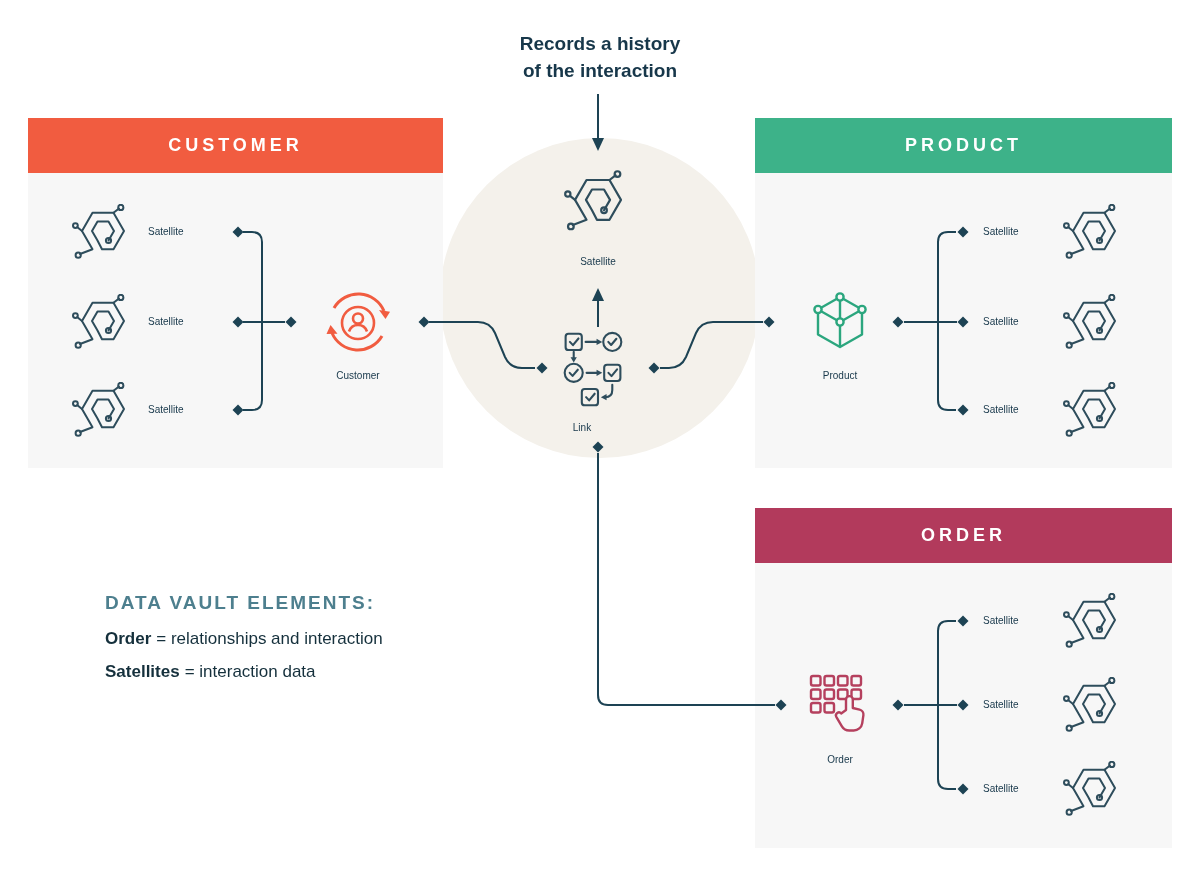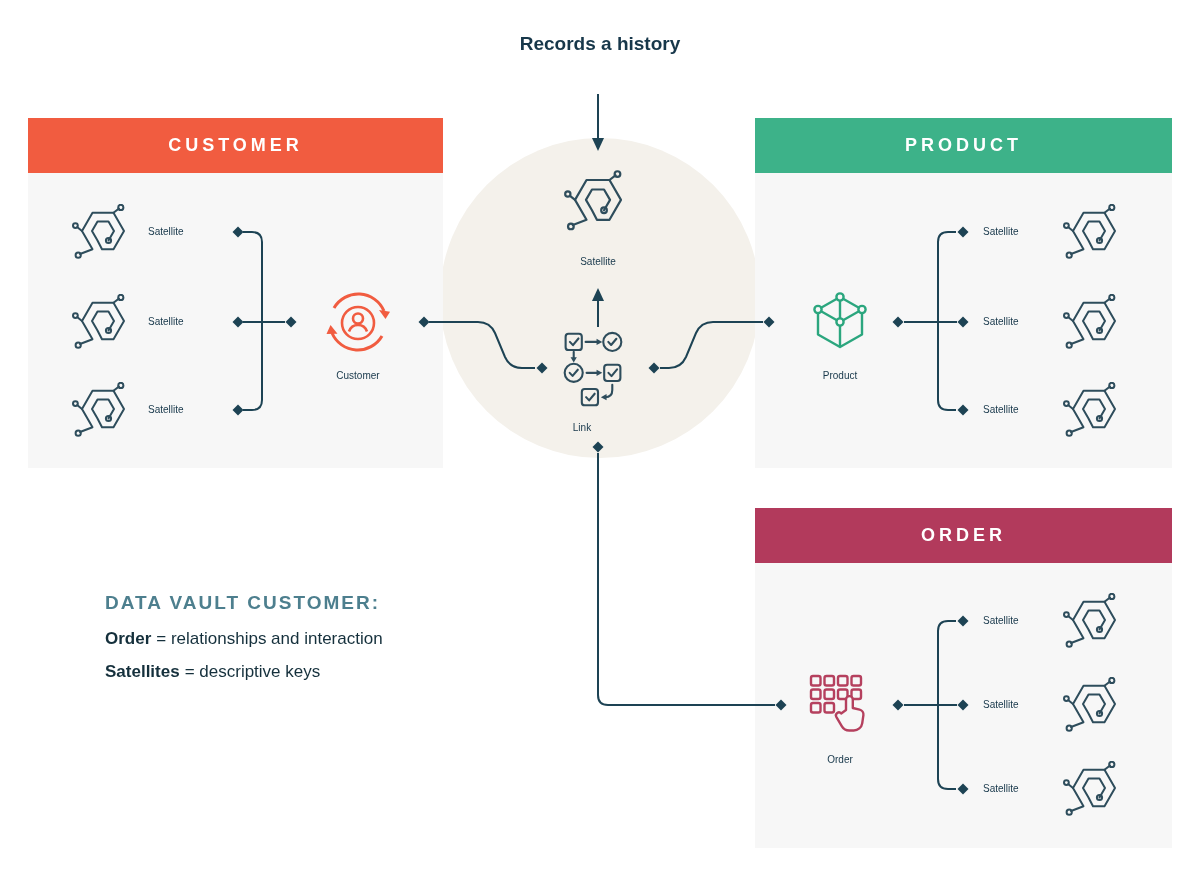--- a/index.html
+++ b/index.html
@@ -36,20 +36,21 @@
 </style>
 </head>
 <body>
 
 <div class="canvas">
 
   <div class="center-circle"></div>
 
   <div class="annotation">
     <div>Records a history</div>
+    <div>of the interaction</div>
   </div>
 
   <div class="panel" style="left:28px; top:118px; width:415px; height:350px;">
     <div class="panel-header hdr-customer">
       <span>CUSTOMER</span>
     </div>
   </div>
 
   <div class="panel" style="left:755px; top:118px; width:417px; height:350px;">
     <div class="panel-header hdr-product">
@@ -287,22 +288,22 @@
     <path d="M42.5 8.8 L48 4.5"></path>
         <path d="M11 27 L6.4 23.3"></path>
     <circle cx="7.2" cy="51.2" r="2.6"></circle>
         <circle cx="49.8" cy="3.4" r="2.6"></circle>
     <circle cx="4.4" cy="21.6" r="2.4"></circle>
         <circle cx="37.5" cy="36.5" r="2.6"></circle>
   </svg>
     </div>
 
   <div class="legend">
-    <div class="legend-title">DATA VAULT CUSTOMER:</div>
+    <div class="legend-title">DATA VAULT ELEMENTS:</div>
     <div class="legend-item">
       <span class="term">Order</span><span class="def">= relationships and interaction</span>
     </div>
     <div class="legend-item">
-      <span class="term">Satellites</span><span class="def">= descriptive keys</span>
+      <span class="term">Satellites</span><span class="def">= interaction data</span>
     </div>
   </div>
 
 </div>
 
 </body></html>

